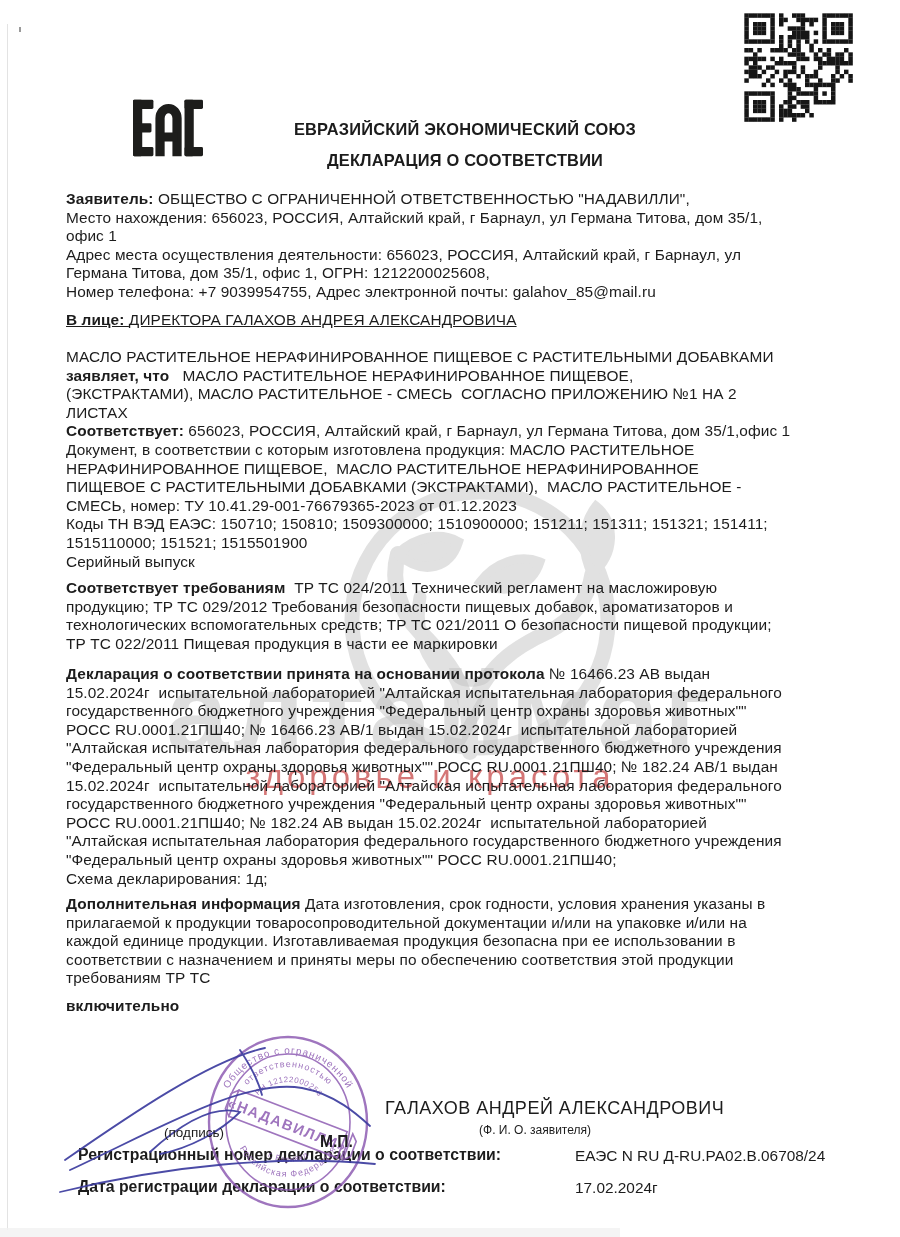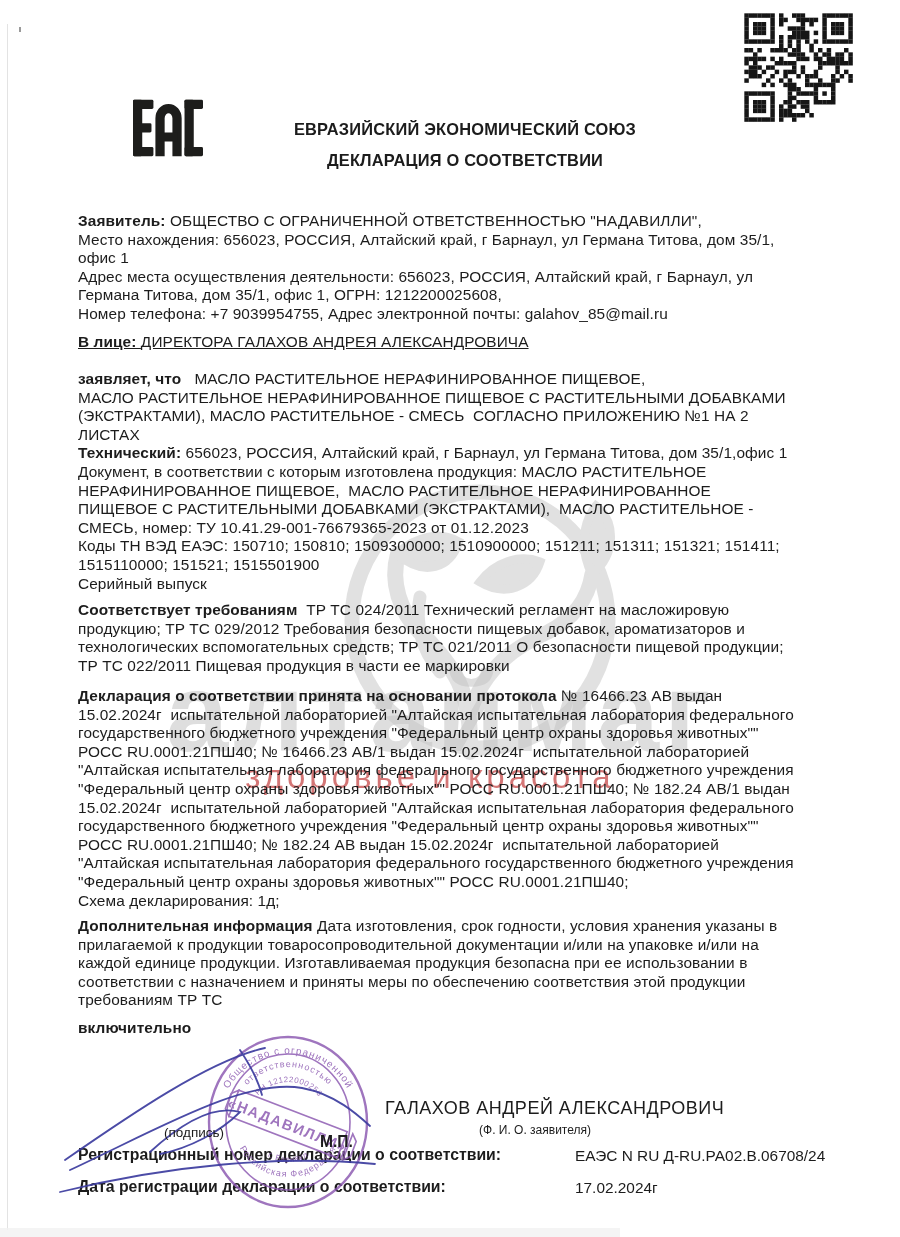--- a/index.html
+++ b/index.html
@@ -1,21 +1,21 @@
 <!DOCTYPE html>
 <html><head>
 <meta charset="utf-8">
 <style>
   html,body{margin:0;padding:0;}
   body{
     width:900px;height:1237px;position:relative;background:#ffffff;
     font-family:"Liberation Sans",sans-serif;color:#1c1c1c;overflow:hidden;
   }
   .abs{position:absolute;}
-  .para{position:absolute;left:78px;font-size:15.4px;line-height:18.6px;letter-spacing:.1px;z-index:3;margin-top:22px;}
+  .para{position:absolute;left:66px;font-size:15.4px;line-height:18.6px;letter-spacing:.1px;z-index:3;}
   .tline{white-space:pre;}
   .b{font-weight:bold;}
   .title{position:absolute;left:95px;width:740px;text-align:center;font-weight:bold;font-size:16.4px;z-index:3;letter-spacing:.2px;}
   .small{font-size:12px;}
   .watermark{z-index:1;color:#c9c9c9;}
   .wm-brand{position:absolute;left:166px;top:648px;font-size:112px;font-weight:bold;letter-spacing:5px;opacity:.55;z-index:1;color:#c4c4c4;text-align:right;}
   .wm-tag{position:absolute;left:150px;top:758px;width:560px;text-align:center;font-size:33px;letter-spacing:4px;opacity:.6;z-index:1;color:#b91c1c;}
   .edge-left{position:absolute;left:7px;top:24px;width:1px;height:1206px;background:#d7d7d7;opacity:.7;z-index:4;}
   .edge-bottom{position:absolute;left:0;top:1228px;width:620px;height:9px;background:#f1f1f1;opacity:.8;z-index:4;}
   .speck{position:absolute;left:19px;top:27px;width:2px;height:5px;background:#9a9a9a;z-index:4;}
@@ -361,25 +361,25 @@
     <div class="tline"><span>Место нахождения: 656023, РОССИЯ, Алтайский край, г Барнаул, ул Германа Титова, дом 35/1,</span></div>
     <div class="tline"><span>офис 1</span></div>
     <div class="tline"><span>Адрес места осуществления деятельности: 656023, РОССИЯ, Алтайский край, г Барнаул, ул</span></div>
     <div class="tline"><span>Германа Титова, дом 35/1, офис 1, ОГРН: 1212200025608,</span></div>
     <div class="tline"><span>Номер телефона: +7 9039954755, Адрес электронной почты: galahov_85@mail.ru</span></div>
   </div>
 <div class="para" style="top:311px;text-decoration:underline;">
     <div class="tline"><span class="b">В лице: </span><span>ДИРЕКТОРА ГАЛАХОВ АНДРЕЯ АЛЕКСАНДРОВИЧА</span></div>
   </div>
 <div class="para" style="top:348px;">
+    <div class="tline"><span>МАСЛО РАСТИТЕЛЬНОЕ НЕРАФИНИРОВАННОЕ ПИЩЕВОЕ С РАСТИТЕЛЬНЫМИ ДОБАВКАМИ</span></div>
     <div class="tline"><span class="b">заявляет, что</span><span>   МАСЛО РАСТИТЕЛЬНОЕ НЕРАФИНИРОВАННОЕ ПИЩЕВОЕ,</span></div>
-    <div class="tline"><span>МАСЛО РАСТИТЕЛЬНОЕ НЕРАФИНИРОВАННОЕ ПИЩЕВОЕ С РАСТИТЕЛЬНЫМИ ДОБАВКАМИ</span></div>
     <div class="tline"><span>(ЭКСТРАКТАМИ), МАСЛО РАСТИТЕЛЬНОЕ - СМЕСЬ  СОГЛАСНО ПРИЛОЖЕНИЮ №1 НА 2</span></div>
     <div class="tline"><span>ЛИСТАХ</span></div>
-    <div class="tline"><span class="b">Технический: </span><span>656023, РОССИЯ, Алтайский край, г Барнаул, ул Германа Титова, дом 35/1,офис 1</span></div>
+    <div class="tline"><span class="b">Соответствует: </span><span>656023, РОССИЯ, Алтайский край, г Барнаул, ул Германа Титова, дом 35/1,офис 1</span></div>
     <div class="tline"><span>Документ, в соответствии с которым изготовлена продукция: МАСЛО РАСТИТЕЛЬНОЕ</span></div>
     <div class="tline"><span>НЕРАФИНИРОВАННОЕ ПИЩЕВОЕ,  МАСЛО РАСТИТЕЛЬНОЕ НЕРАФИНИРОВАННОЕ</span></div>
     <div class="tline"><span>ПИЩЕВОЕ С РАСТИТЕЛЬНЫМИ ДОБАВКАМИ (ЭКСТРАКТАМИ),  МАСЛО РАСТИТЕЛЬНОЕ -</span></div>
     <div class="tline"><span>СМЕСЬ, номер: ТУ 10.41.29-001-76679365-2023 от 01.12.2023</span></div>
     <div class="tline"><span>Коды ТН ВЭД ЕАЭС: 150710; 150810; 1509300000; 1510900000; 151211; 151311; 151321; 151411;</span></div>
     <div class="tline"><span>1515110000; 151521; 1515501900</span></div>
     <div class="tline"><span>Серийный выпуск</span></div>
   </div>
 <div class="para" style="top:579px;">
     <div class="tline"><span class="b">Соответствует требованиям</span><span>  ТР ТС 024/2011 Технический регламент на масложировую</span></div>

